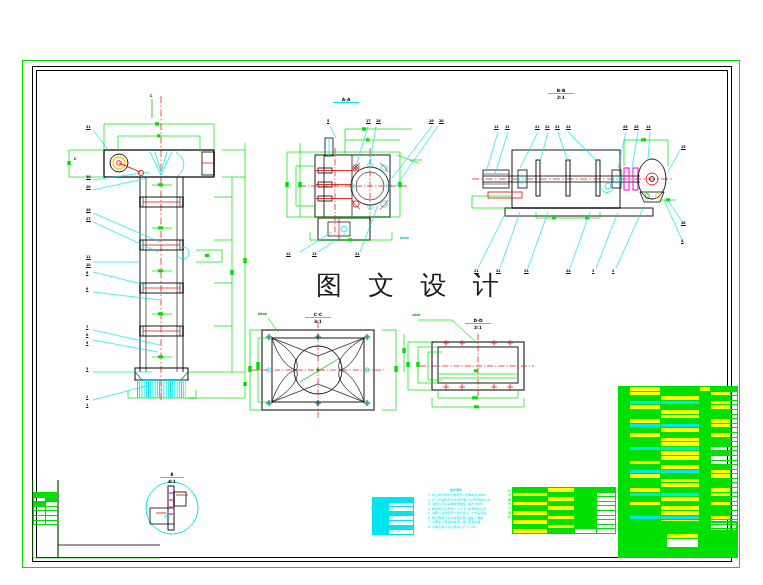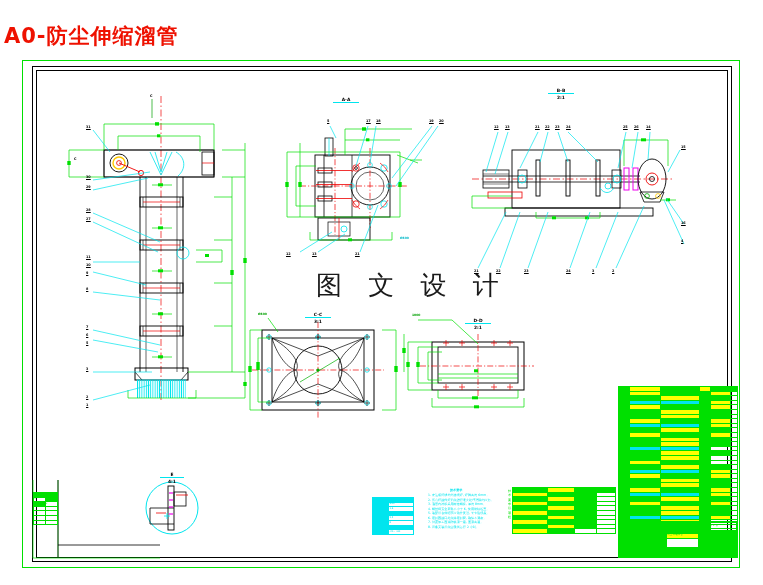--- a/index.html
+++ b/index.html
@@ -171,21 +171,20 @@
     border-top: 1px solid #00e5ee;
     color: #000000;
     padding-top: 0.5px;
   }
 </style>
 </head>
 <body>
 
 <div id="root">
 
-  <div id="doc-title">A0-防尘伸缩溜管</div>
 
   <div class="sheet-outer"></div>
   <div class="sheet-inner"></div>
   <div class="sheet-inner2"></div>
 
   <div id="watermark">图 文 设 计</div>
 
   <svg id="draw" viewBox="0 0 763 585" xmlns="http://www.w3.org/2000/svg">
     <defs>
       <pattern id="hatchCyan" width="3" height="3" patternUnits="userSpaceOnUse">

